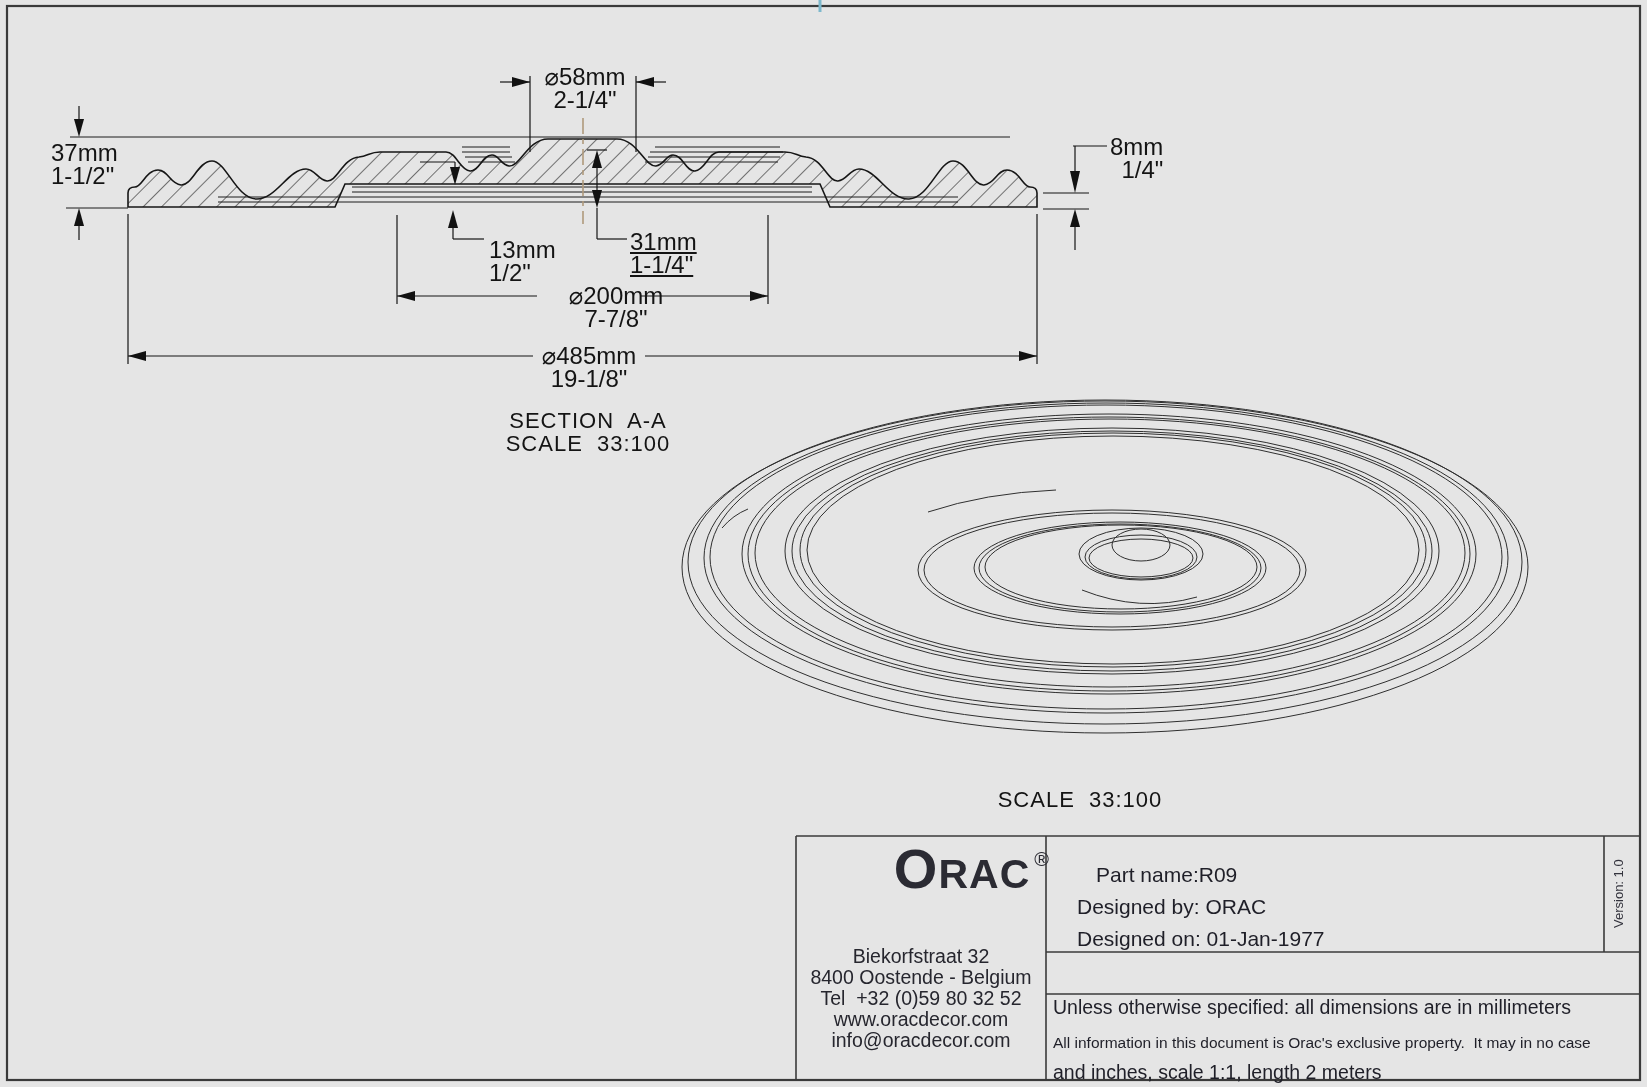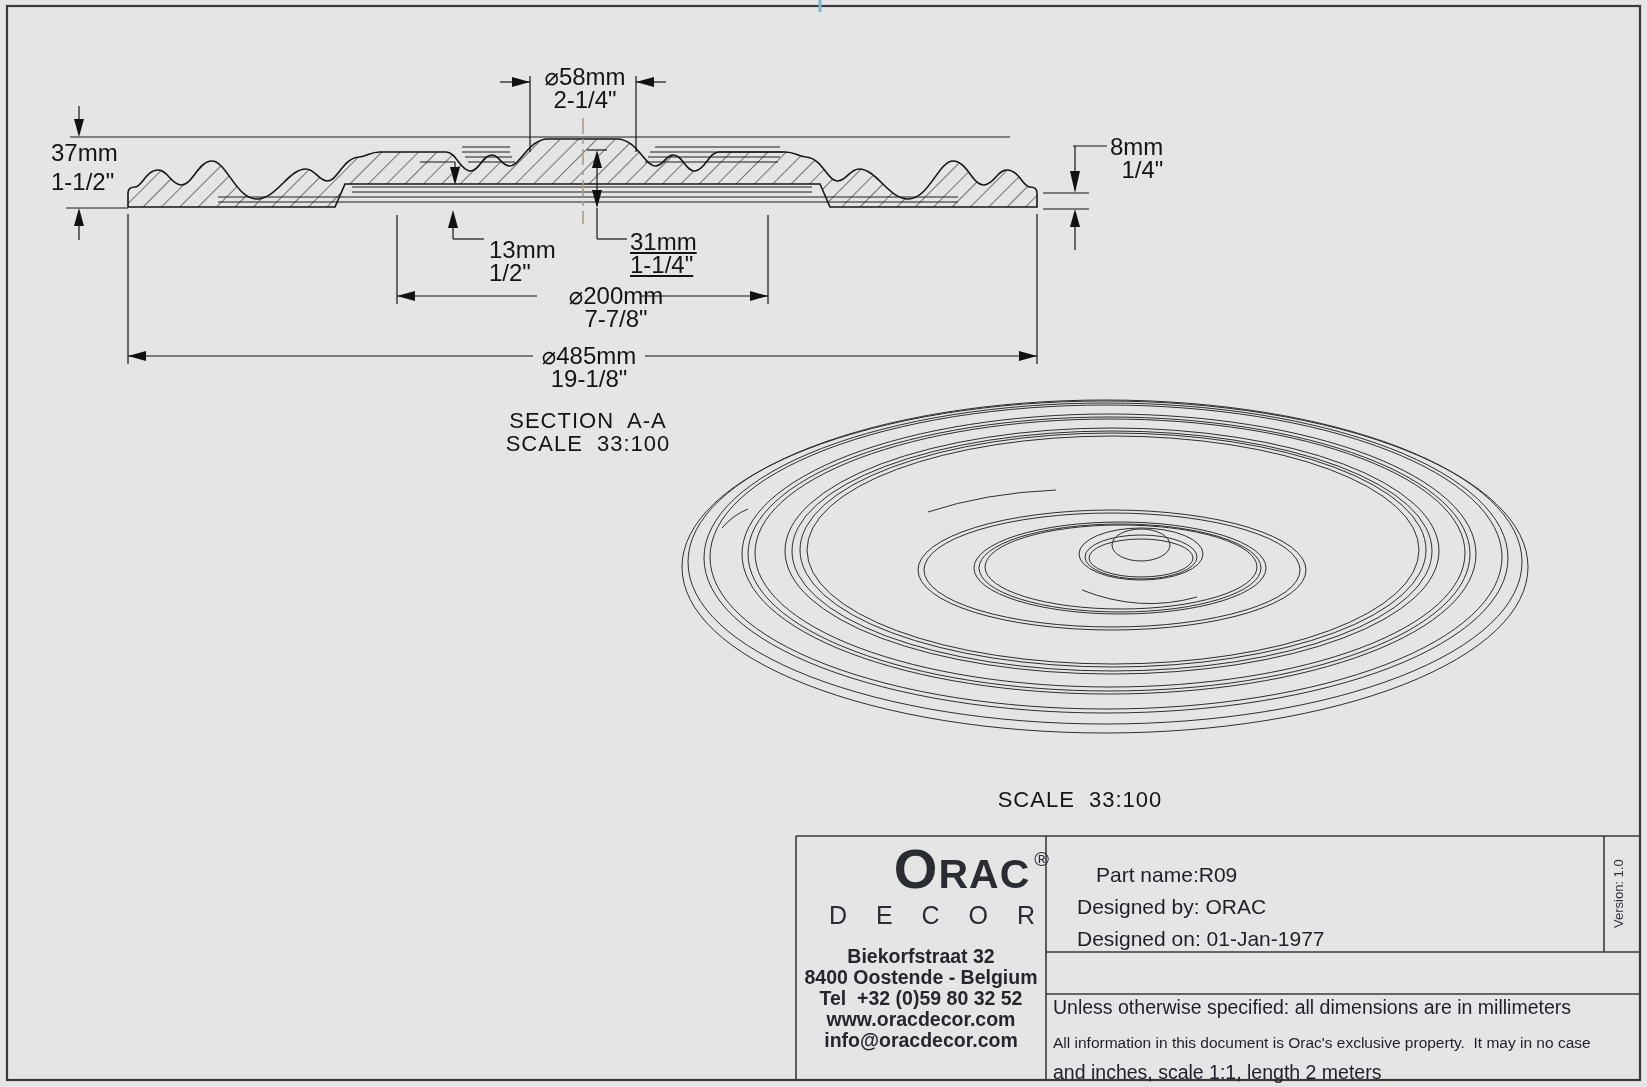--- a/index.html
+++ b/index.html
@@ -14,21 +14,21 @@
        transform:translateX(-50%);font-size:24px;line-height:23px;color:#141414;}
   .dim.left{transform:none;align-items:flex-start;}
   .viewlabel{position:absolute;transform:translateX(-50%);text-align:center;
        font-size:22px;line-height:23px;color:#141414;letter-spacing:1px;}
   .logo{position:absolute;left:796px;top:843px;width:250px;text-align:right;color:#2b2b33;}
   .logo .brand{font-size:41px;font-weight:600;letter-spacing:1px;line-height:52px;}
   .logo .brand .bigO{font-size:56px;}
   .logo .reg{font-size:20px;position:relative;top:-22px;left:4px;font-weight:400;}
   .logo .sub{font-size:25px;letter-spacing:11px;margin-top:-6px;font-weight:400;}
   .address{position:absolute;left:796px;top:946px;width:250px;text-align:center;
-       font-size:19.5px;line-height:21px;color:#26262e;font-weight:bold;}
+       font-size:19.5px;line-height:21px;color:#26262e;}
   .address div{white-space:pre;}
   .inforow{position:absolute;font-size:21px;color:#1f1f28;white-space:pre;}
   .specnote{position:absolute;left:1053px;top:954px;font-size:19.5px;line-height:21.5px;
        color:#1f1f28;white-space:pre;}
   .legal{position:absolute;left:1053px;top:1001px;font-size:15.5px;line-height:16.8px;
        color:#1f1f28;white-space:pre;}
   .version{position:absolute;left:1604px;top:836px;width:29px;height:116px;
        display:flex;align-items:center;justify-content:center;
        writing-mode:vertical-rl;transform:rotate(180deg);
        font-size:13px;color:#33333d;}
@@ -186,21 +186,21 @@
       <line x1="1604" y1="836" x2="1604" y2="952"></line>
       <line x1="1046" y1="952" x2="1639" y2="952"></line>
       <line x1="1046" y1="994" x2="1639" y2="994"></line>
     </g>
   </svg>
 
   <div class="dim" style="left:585px;top:65px;">
     <span>⌀58mm</span>
     <span>2-1/4"</span>
   </div>
-  <div class="dim left" style="left:51px;top:141px;gap:6px;">
+  <div class="dim left" style="left:51px;top:141px;">
     <span>37mm</span>
     <span>1-1/2"</span>
   </div>
   <div class="dim left" style="left:1110px;top:135px;align-items:flex-end;">
     <span>8mm</span>
     <span>1/4"</span>
   </div>
   <div class="dim left" style="left:489px;top:230px;margin-top:8px;">
     <span>13mm</span>
     <span>1/2"</span>
@@ -221,21 +221,20 @@
   <div class="viewlabel" style="left:588px;top:409px;">
     <div class="txt2" style="white-space:pre;">SECTION  A-A</div>
     <div class="txt2" style="white-space:pre;">SCALE  33:100</div>
   </div>
   <div class="viewlabel" style="left:1080px;top:788px;">
     <div style="white-space:pre;">SCALE  33:100</div>
   </div>
 
   <div class="logo">
     <div class="brand"><span class="bigO">O</span><span>RAC</span><span class="reg">®</span></div>
-    <div class="sub">D E C O R</div>
   </div>
 
   <div class="address">
     <div>Biekorfstraat 32</div>
     <div>8400 Oostende - Belgium</div>
     <div>Tel  +32 (0)59 80 32 52</div>
     <div>www.oracdecor.com</div>
     <div>info@oracdecor.com</div>
   </div>
 

